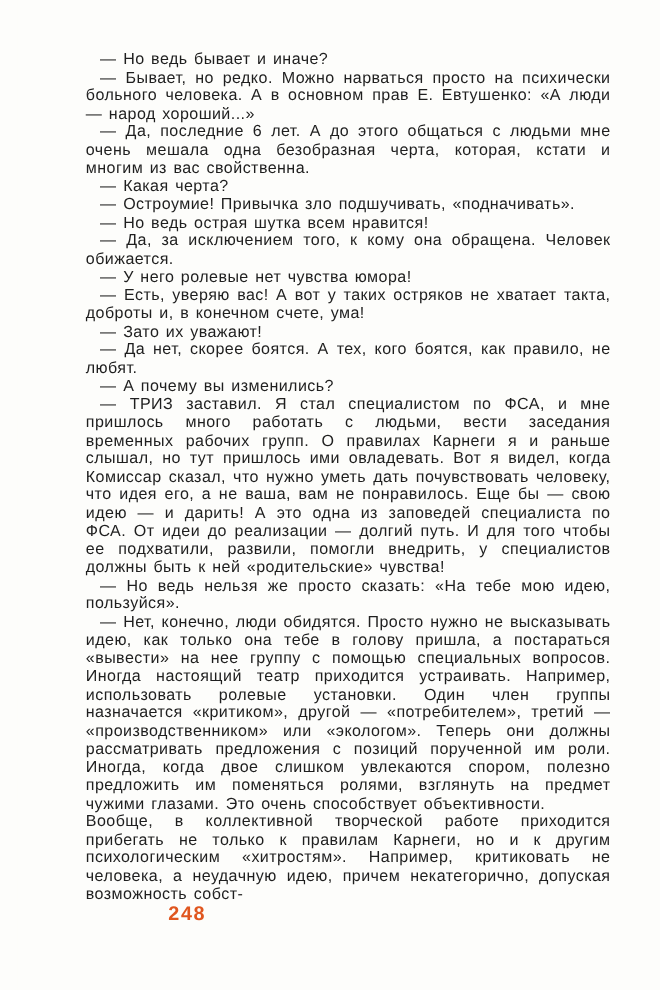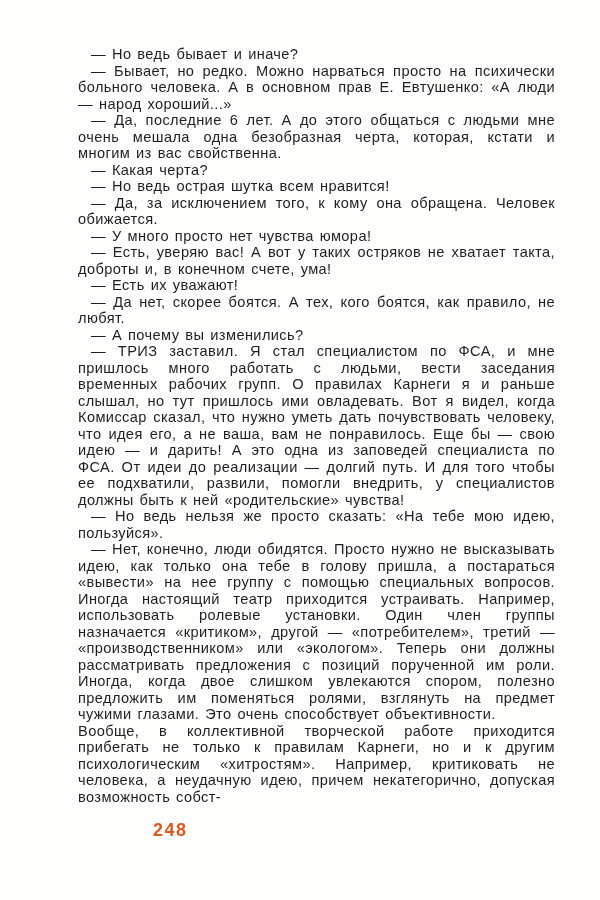--- a/index.html
+++ b/index.html
@@ -51,25 +51,26 @@
 </style>
 </head>
 <body>
 
 <div class="page" style="background: rgb(253, 253, 251);">
   <div class="text-block" style="color: rgb(31, 31, 31);">
       <p class="indent">— Но ведь бывает и иначе?</p>
       <p class="indent">— Бывает, но редко. Можно нарваться просто на психически больного человека. А в основном прав Е. Евтушенко: «А люди — народ хороший...»</p>
       <p class="indent">— Да, последние 6 лет. А до этого общаться с людьми мне очень мешала одна безобразная черта, которая, кстати и многим из вас свойственна.</p>
       <p class="indent">— Какая черта?</p>
+      <p class="indent">— Остроумие! Привычка зло подшучивать, «подначивать».</p>
       <p class="indent">— Но ведь острая шутка всем нравится!</p>
       <p class="indent">— Да, за исключением того, к кому она обращена. Человек обижается.</p>
-      <p class="indent">— У много просто нет чувства юмора!</p>
+      <p class="indent">— У него ролевые нет чувства юмора!</p>
       <p class="indent">— Есть, уверяю вас! А вот у таких остряков не хватает такта, доброты и, в конечном счете, ума!</p>
-      <p class="indent">— Есть их уважают!</p>
+      <p class="indent">— Зато их уважают!</p>
       <p class="indent">— Да нет, скорее боятся. А тех, кого боятся, как правило, не любят.</p>
       <p class="indent">— А почему вы изменились?</p>
       <p class="indent">— ТРИЗ заставил. Я стал специалистом по ФСА, и мне пришлось много работать с людьми, вести заседания временных рабочих групп. О правилах Карнеги я и раньше слышал, но тут пришлось ими овладевать. Вот я видел, когда Комиссар сказал, что нужно уметь дать почувствовать человеку, что идея его, а не ваша, вам не понравилось. Еще бы — свою идею — и дарить! А это одна из заповедей специалиста по ФСА. От идеи до реализации — долгий путь. И для того чтобы ее подхватили, развили, помогли внедрить, у специалистов должны быть к ней «родительские» чувства!</p>
       <p class="indent">— Но ведь нельзя же просто сказать: «На тебе мою идею, пользуйся».</p>
       <p class="indent">— Нет, конечно, люди обидятся. Просто нужно не высказывать идею, как только она тебе в голову пришла, а постараться «вывести» на нее группу с помощью специальных вопросов. Иногда настоящий театр приходится устраивать. Например, использовать ролевые установки. Один член группы назначается «критиком», другой — «потребителем», третий — «производственником» или «экологом». Теперь они должны рассматривать предложения с позиций порученной им роли. Иногда, когда двое слишком увлекаются спором, полезно предложить им поменяться ролями, взглянуть на предмет чужими глазами. Это очень способствует объективности.</p>
       <p class="">Вообще, в коллективной творческой работе приходится прибегать не только к правилам Карнеги, но и к другим психологическим «хитростям». Например, критиковать не человека, а неудачную идею, причем некатегорично, допуская возможность собст-</p>
     </div>
   <div class="page-number" style="color: rgb(224, 86, 31);">248</div>
 </div>
 

